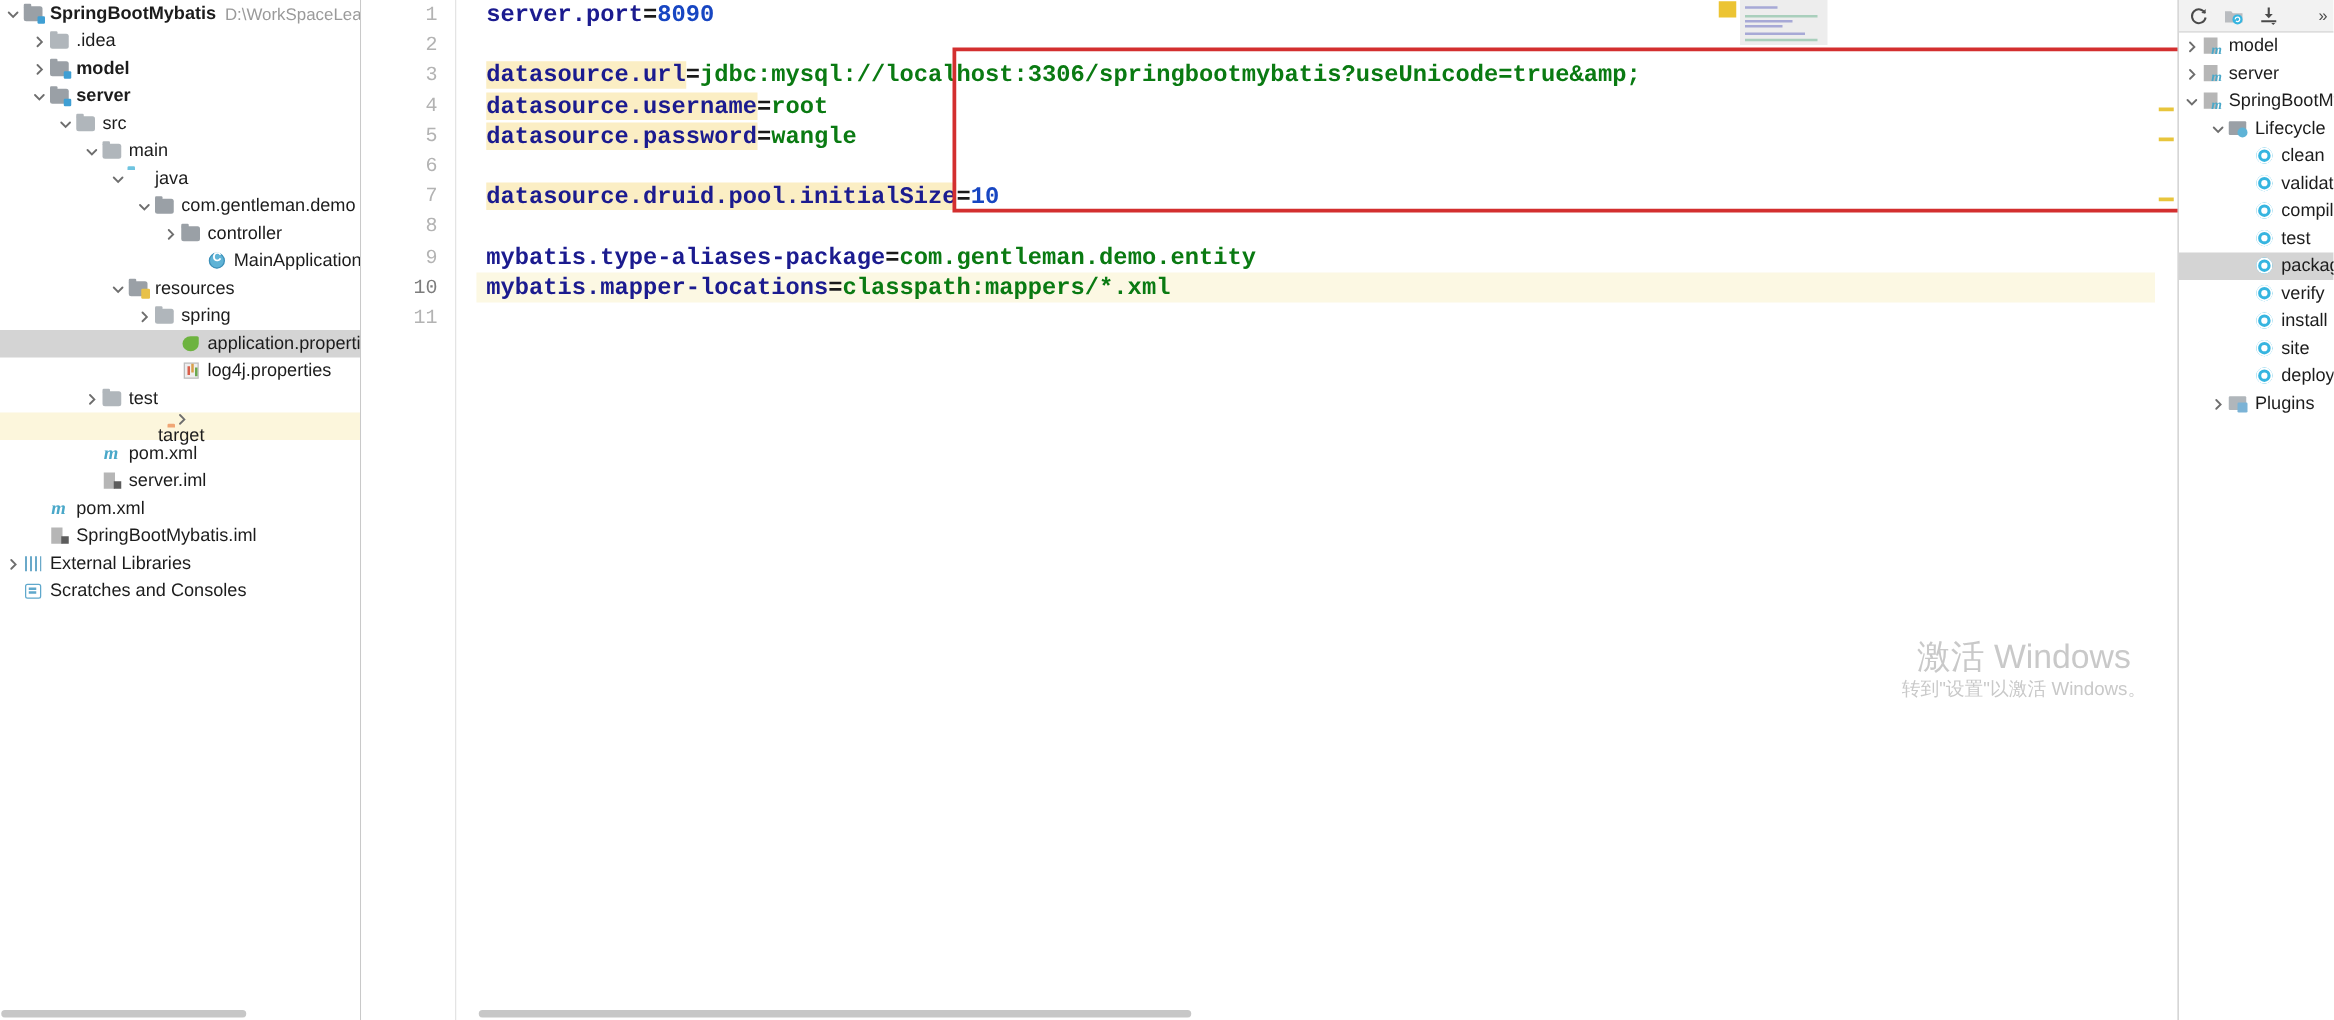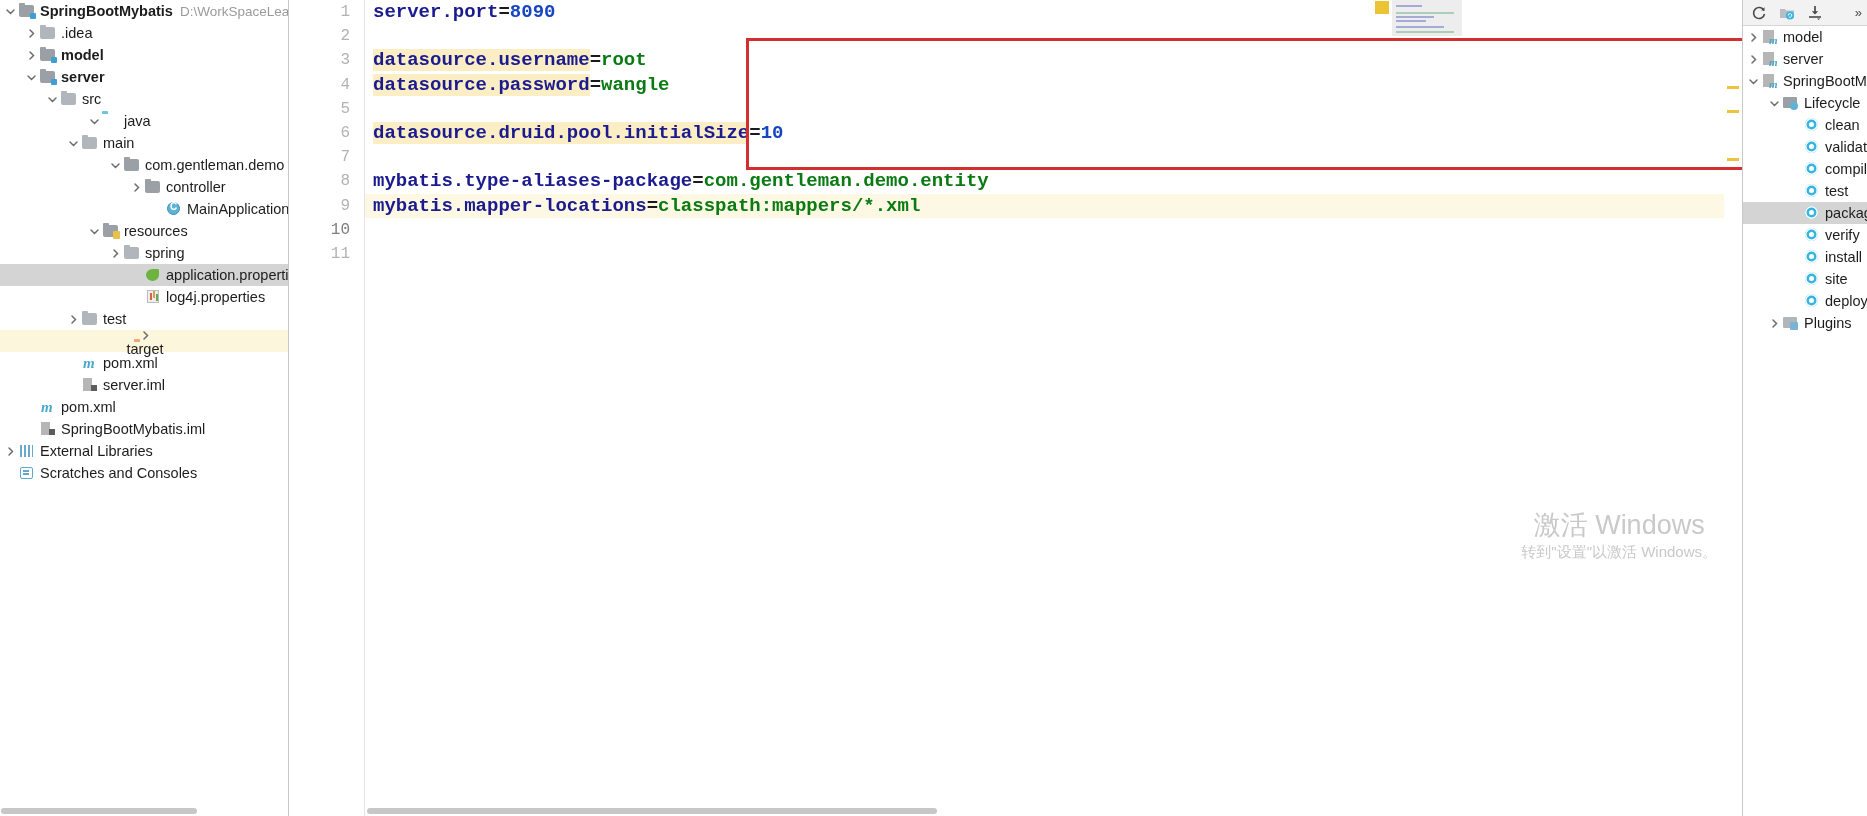--- a/index.html
+++ b/index.html
@@ -179,20 +179,21 @@
     color: #b3b3b3;
     font-family: "Liberation Mono", monospace;
     font-size: 16px;
   }
   .gutter-line.active { color: #7d7d7d; }
   #code-wrap {
     flex: 1 1 auto;
     position: relative;
     overflow: hidden;
     background: #ffffff;
+    margin-left: 16px;
   }
   .code-line {
     height: 24.2px;
     line-height: 24.2px;
     white-space: pre;
     font-family: "Liberation Mono", monospace;
     font-size: 19px;
     font-weight: bold;
     padding-left: 8px;
     position: relative;
@@ -433,40 +434,40 @@
             <svg width="11" height="11" viewBox="0 0 11 11">
               <path d="M2 4l3.5 3.5L9 4" fill="none" stroke="#6e6e6e" stroke-width="1.5" stroke-linecap="round"></path>
             </svg>
           </span>
           <span class="node-icon">
             <span class="ic-folder-src"></span>
           </span>
           <span class="lbl">src</span>
         </div>
         <div class="tree-row">
+          <span class="indent" style="width: 63px;"></span>
+          <span class="arrow">
+            <svg width="11" height="11" viewBox="0 0 11 11">
+              <path d="M2 4l3.5 3.5L9 4" fill="none" stroke="#6e6e6e" stroke-width="1.5" stroke-linecap="round"></path>
+            </svg>
+          </span>
+          <span class="node-icon">
+            <span class="ic-folder-src"></span>
+          </span>
+          <span class="lbl">main</span>
+        </div>
+        <div class="tree-row">
           <span class="indent" style="width: 84px;"></span>
           <span class="arrow">
             <svg width="11" height="11" viewBox="0 0 11 11">
               <path d="M2 4l3.5 3.5L9 4" fill="none" stroke="#6e6e6e" stroke-width="1.5" stroke-linecap="round"></path>
             </svg>
           </span>
           <span class="node-icon"><span class="ic-folder-java"></span></span>
           <span class="lbl">java</span>
-        </div>
-        <div class="tree-row">
-          <span class="indent" style="width: 63px;"></span>
-          <span class="arrow">
-            <svg width="11" height="11" viewBox="0 0 11 11">
-              <path d="M2 4l3.5 3.5L9 4" fill="none" stroke="#6e6e6e" stroke-width="1.5" stroke-linecap="round"></path>
-            </svg>
-          </span>
-          <span class="node-icon">
-            <span class="ic-folder-src"></span>
-          </span>
-          <span class="lbl">main</span>
         </div>
         <div class="tree-row">
           <span class="indent" style="width: 105px;"></span>
           <span class="arrow">
             <svg width="11" height="11" viewBox="0 0 11 11">
               <path d="M2 4l3.5 3.5L9 4" fill="none" stroke="#6e6e6e" stroke-width="1.5" stroke-linecap="round"></path>
             </svg>
           </span>
           <span class="node-icon">
             <span class="ic-folder"></span>
@@ -625,20 +626,21 @@
         <div class="gutter-line">7</div>
         <div class="gutter-line">8</div>
         <div class="gutter-line">9</div>
         <div class="gutter-line active">10</div>
         <div class="gutter-line">11</div>
       </div>
     <div id="code-wrap">
       <div id="code-lines">
           <div class="code-line"><span class="k">server.port</span><span class="eq">=</span><span class="num">8090</span></div>
           <div class="code-line">&nbsp;</div>
+          <div class="code-line"><span class="k khl">datasource.url</span><span class="eq">=</span><span class="v">jdbc:mysql://localhost:3306/springbootmybatis?useUnicode=true&amp;amp;</span></div>
           <div class="code-line"><span class="k khl">datasource.username</span><span class="eq">=</span><span class="v">root</span></div>
           <div class="code-line"><span class="k khl">datasource.password</span><span class="eq">=</span><span class="v">wangle</span></div>
           <div class="code-line">&nbsp;</div>
           <div class="code-line"><span class="k khl">datasource.druid.pool.initialSize</span><span class="eq">=</span><span class="num">10</span></div>
           <div class="code-line">&nbsp;</div>
           <div class="code-line"><span class="k">mybatis.type-aliases-package</span><span class="eq">=</span><span class="v">com.gentleman.demo.entity</span></div>
           <div class="code-line current"><span class="k">mybatis.mapper-locations</span><span class="eq">=</span><span class="v">classpath:mappers/*.xml</span></div>
           <div class="code-line">&nbsp;</div>
         </div>
       <div id="red-box"></div>

